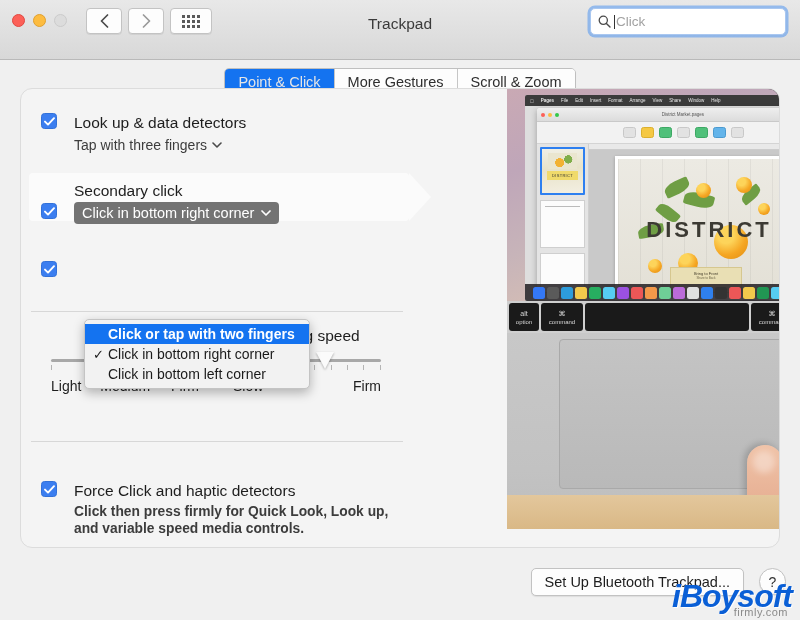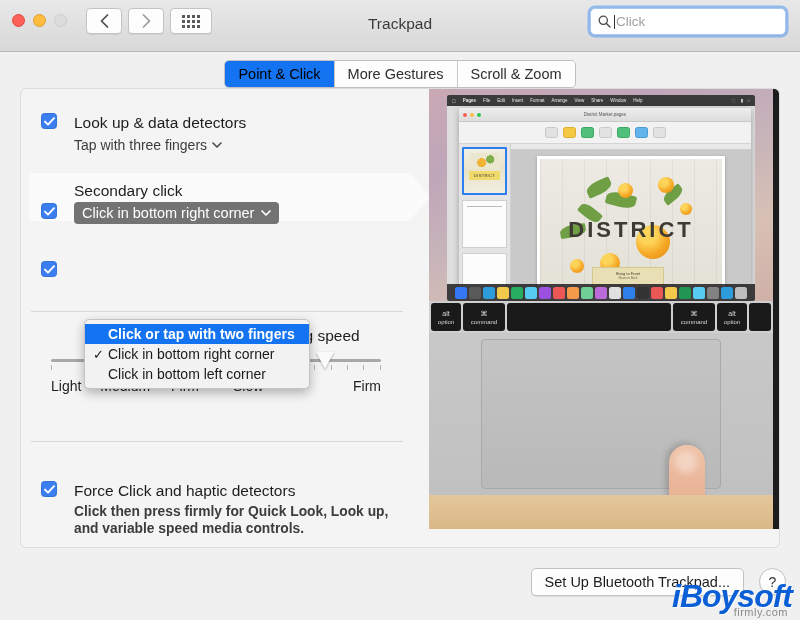--- a/index.html
+++ b/index.html
@@ -14,21 +14,21 @@
   
   .window {
     position: relative;
     width: 800px; height: 620px;
     background: #f0f0f0;
   }
 
   
   .titlebar {
     position: relative;
-    height: 52px;
+    height: 60px;
     background: linear-gradient(to bottom, #e8e8e8 0%, #d8d8d8 100%);
     border-bottom: 1px solid #b9b9b9;
   }
   .traffic { position: absolute; left: 12px; top: 14px; display: flex; gap: 8px; }
   .light { width: 13px; height: 13px; border-radius: 50%; }
   .light.red    { background: #fc6058; border: .5px solid #e14740; }
   .light.yellow { background: #fdbc40; border: .5px solid #e0a02f; }
   .light.grey   { background: #dcdcdc; border: .5px solid #cbcbcb; }
 
   .navgroup { position: absolute; left: 86px; top: 8px; display: flex; gap: 6px; }
@@ -80,30 +80,30 @@
   }
   .tab {
     height: 26px; padding: 0 13px;
     display: flex; align-items: center;
     font-size: 14.5px; color: #2e2e2e;
     background: #fdfdfd;
     border-right: 1px solid #c6c6c6;
     white-space: nowrap;
   }
   .tab:last-child { border-right: none; }
-  .tab.active { background: #1473f0; color: #000000; text-align: right; }
+  .tab.active { background: #1473f0; color: #e5e5e5; text-align: right; }
 
   
   .content {
     position: absolute;
     left: 20px; top: 88px;
     width: 760px; height: 460px;
     background: #f4f4f4;
     border: 1px solid #dcdcdc;
-    border-radius: 6px;
+    border-radius: 12px;
     overflow: hidden;
   }
 
   
   .leftpane {
     position: absolute; left: 0; top: 0;
     width: 396px; height: 100%;
   }
 
   .optrow { position: absolute; display: flex; }
@@ -220,21 +220,21 @@
   .optdesc {
     font-size: 13.8px; color: #3c3c3c;
     line-height: 17px;
     margin-top: 3px;
   }
 
   
   .videopane {
     position: absolute;
     right: 0; top: 0;
-    width: 350px; height: 440px;
+    width: 272px; height: 440px;
     background: #1c1c1c;
     overflow: hidden;
   }
   .mbp-screen {
     position: absolute; left: 0; top: 0;
     width: 344px; height: 212px;
     background: linear-gradient(160deg,#c9a9b4 0%, #bfa6b9 25%, #c7b4b9 50%, #d8c0b4 75%, #cfb0a8 100%);
   }
   .deskinner {
     position: absolute; left: 18px; top: 6px;

